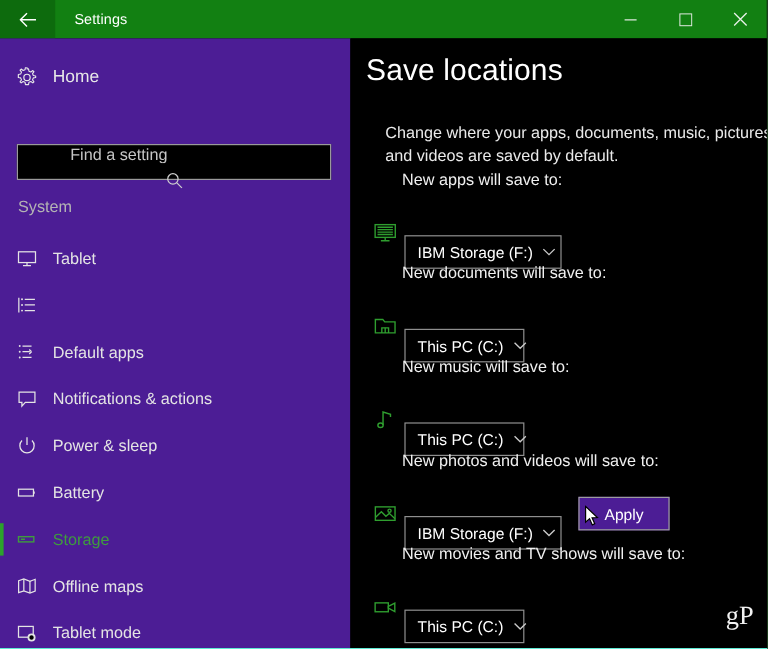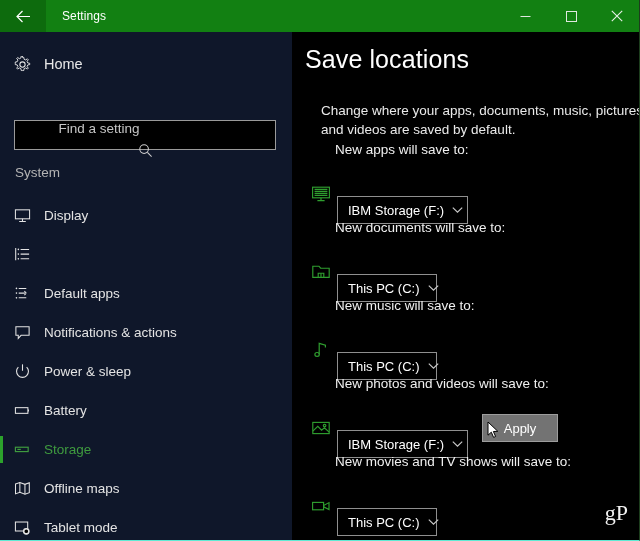--- a/index.html
+++ b/index.html
@@ -61,21 +61,21 @@
     cursor: pointer;
   }
   .win-btn svg { display: block; }
 
   
   .sidebar {
     position: absolute;
     top: 32px; left: 0;
     width: 292px;
     height: 509px;
-    background: #0f172a;
+    background: #4c1d95;
   }
   .home-row {
     position: absolute;
     top: 14px; left: 0;
     width: 292px;
     height: 36px;
     display: flex;
     align-items: center;
     cursor: pointer;
   }
@@ -226,21 +226,21 @@
   .combo-value {
     font-size: 13px;
     color: #ffffff;
     white-space: nowrap;
   }
   .chev { margin-left: 8px; display: flex; align-items: center; }
   .apply-btn {
     width: 76px;
     height: 28px;
     margin-left: 14px;
-    background: #737373;
+    background: #4c1d95;
     border: 1px solid #9d9d9d;
     color: #ffffff;
     font-family: "Liberation Sans", sans-serif;
     font-size: 13px;
     cursor: pointer;
     box-sizing: border-box;
     padding: 0;
   }
 
   .watermark {
@@ -326,21 +326,21 @@
     <div class="nav-list">
 
       <div class="nav-item">
         <div class="accent"></div>
         <div class="nav-icon">
           <svg width="17" height="17" viewBox="0 0 18 18" stroke="#e4e4e4" fill="none" stroke-width="1.1">
             <rect x="1.5" y="3" width="15" height="9.5"></rect>
             <path d="M9 12.5 V15.3 M5.5 15.3 H12.5"></path>
           </svg>
         </div>
-        <div class="nav-label">Display</div>
+        <div class="nav-label">Tablet</div>
       </div>
 
       <div class="nav-item">
         <div class="accent"></div>
         <div class="nav-icon">
           <svg width="17" height="17" viewBox="0 0 18 18" stroke="#e4e4e4" fill="none" stroke-width="1.1">
             <path d="M1.8 2.2 V15.2"></path>
             <circle cx="4.6" cy="3.6" r="0.85" fill="#e4e4e4" stroke="none"></circle>
             <circle cx="4.6" cy="8.6" r="0.85" fill="#e4e4e4" stroke="none"></circle>
             <circle cx="4.6" cy="13.6" r="0.85" fill="#e4e4e4" stroke="none"></circle>

